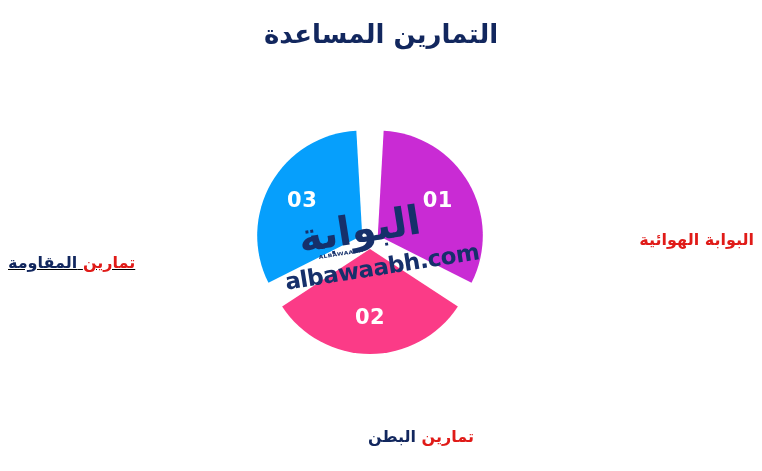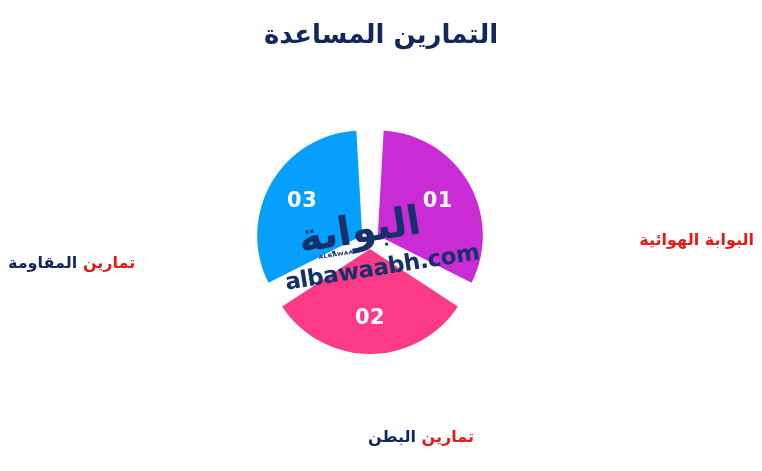--- a/index.html
+++ b/index.html
@@ -82,20 +82,21 @@
 
   .cat-label--right {
     right: 8px;
     top: 230px;
     text-align: right;
   }
   .cat-label--left {
     left: 8px;
     top: 253px;
     text-align: center;
+    text-decoration: underline;
   }
   .cat-label--bottom {
     left: 0;
     width: 762px;
     top: 427px;
     text-align: center;
     margin-left: 40px;
   }
 
   

